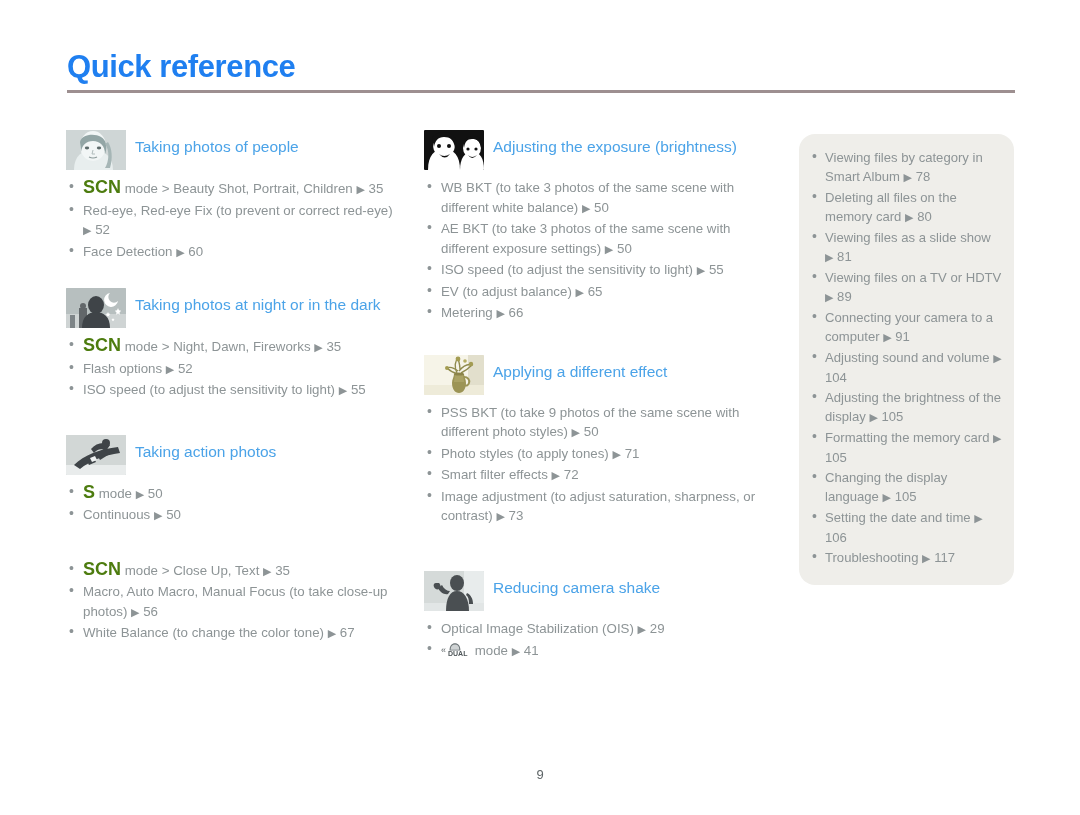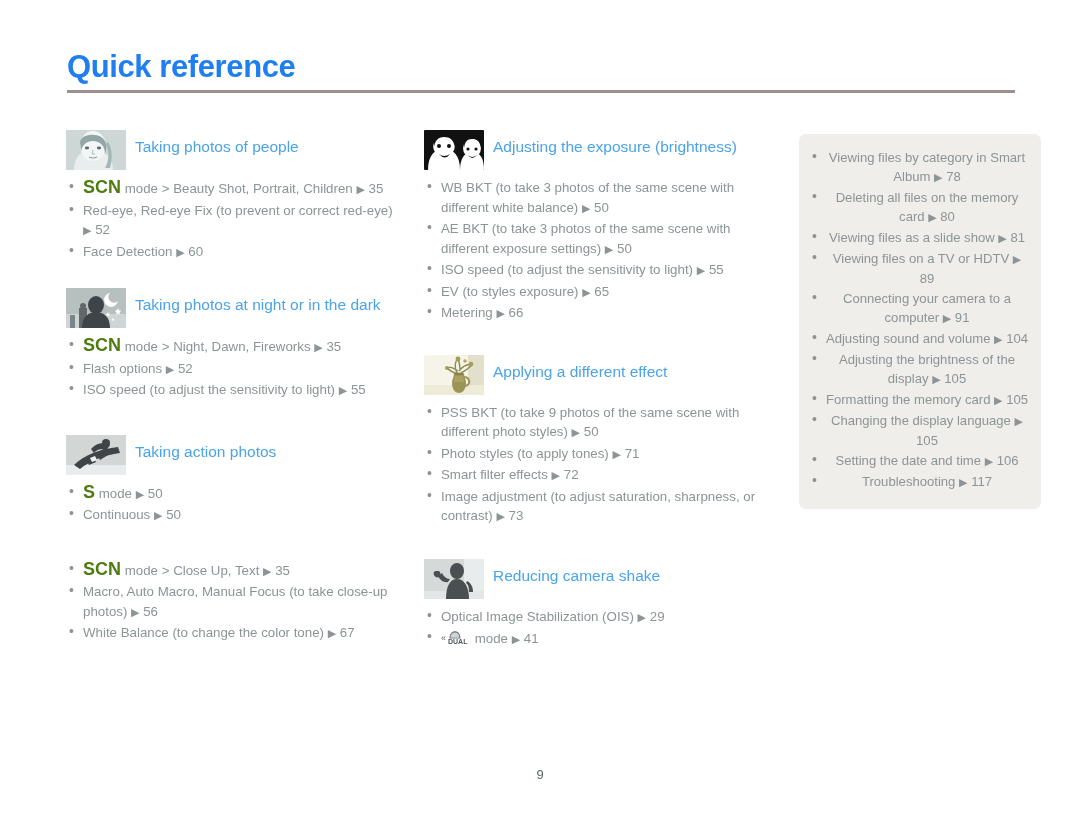--- a/index.html
+++ b/index.html
@@ -119,26 +119,25 @@
     width: 30px;
     height: 15px;
     position: relative;
   }
 
   
   .side-panel {
     position: absolute;
     left: 799px;
     top: 130px;
-    width: 242px;
+    width: 215px;
     background: #efeeea;
-    border-radius: 7px;
+    border-radius: 16px;
     padding: 14px 12px 16px 10px;
     box-sizing: border-box;
-    text-align: center;
   }
   .side-panel ul.blist li {
     font-size: 13.1px;
     line-height: 19px;
     padding-left: 16px;
     margin-bottom: 1px;
   }
 
   
   .page-num {
@@ -269,21 +268,21 @@
             <ellipse cx="52" cy="19" rx="1.6" ry="1.6" fill="#111111"></ellipse>
             <path d="M44 25 Q48 29 53 25 Q48 31 44 25 Z" fill="#111111"></path>
           </svg>
         </div>
         <div class="sec-title">Adjusting the exposure (brightness)</div>
       </div>
       <ul class="blist">
         <li><span>WB BKT (to take 3 photos of the same scene with different white balance) </span><span class="arrow">▶</span><span> 50</span></li>
         <li><span>AE BKT (to take 3 photos of the same scene with different exposure settings) </span><span class="arrow">▶</span><span> 50</span></li>
         <li><span>ISO speed (to adjust the sensitivity to light) </span><span class="arrow">▶</span><span> 55</span></li>
-        <li><span>EV (to styles exposure) </span><span class="arrow">▶</span><span> 65</span></li>
+        <li><span>EV (to adjust balance) </span><span class="arrow">▶</span><span> 65</span></li>
         <li><span>Metering </span><span class="arrow">▶</span><span> 66</span></li>
       </ul>
     </div>
 
     <div class="section" style="margin-top:31px">
       <div class="sec-head">
         <div class="thumb">
           <svg viewBox="0 0 60 40">
             <rect width="60" height="40" fill="#f3f1e4"></rect>
             <rect width="60" height="40" fill="#f6f4e8"></rect>
@@ -305,21 +304,21 @@
         <div class="sec-title">Applying a different effect</div>
       </div>
       <ul class="blist">
         <li><span>PSS BKT (to take 9 photos of the same scene with different photo styles) </span><span class="arrow">▶</span><span> 50</span></li>
         <li><span>Photo styles (to apply tones) </span><span class="arrow">▶</span><span> 71</span></li>
         <li><span>Smart filter effects </span><span class="arrow">▶</span><span> 72</span></li>
         <li><span>Image adjustment (to adjust saturation, sharpness, or contrast) </span><span class="arrow">▶</span><span> 73</span></li>
       </ul>
     </div>
 
-    <div class="section" style="margin-top:32px">
+    <div class="section" style="margin-top:44px">
       <div class="sec-head">
         <div class="thumb">
           <svg viewBox="0 0 60 40">
             <rect width="60" height="40" fill="#c9cfce"></rect>
             <rect width="60" height="40" fill="#d5dad9"></rect>
             <rect x="40" width="20" height="40" fill="#e8ecec"></rect>
             <rect y="32" width="60" height="8" fill="#e2e6e6"></rect>
             <ellipse cx="33" cy="12" rx="7" ry="8" fill="#4a4f52"></ellipse>
             <path d="M22 40 C22 27 26 20 33 20 C40 20 45 27 45 40 Z" fill="#4a4f52"></path>
             <path d="M24 23 C20 24 16 21 14 17 L18 14 C20 18 23 20 26 20 Z" fill="#4a4f52"></path>

